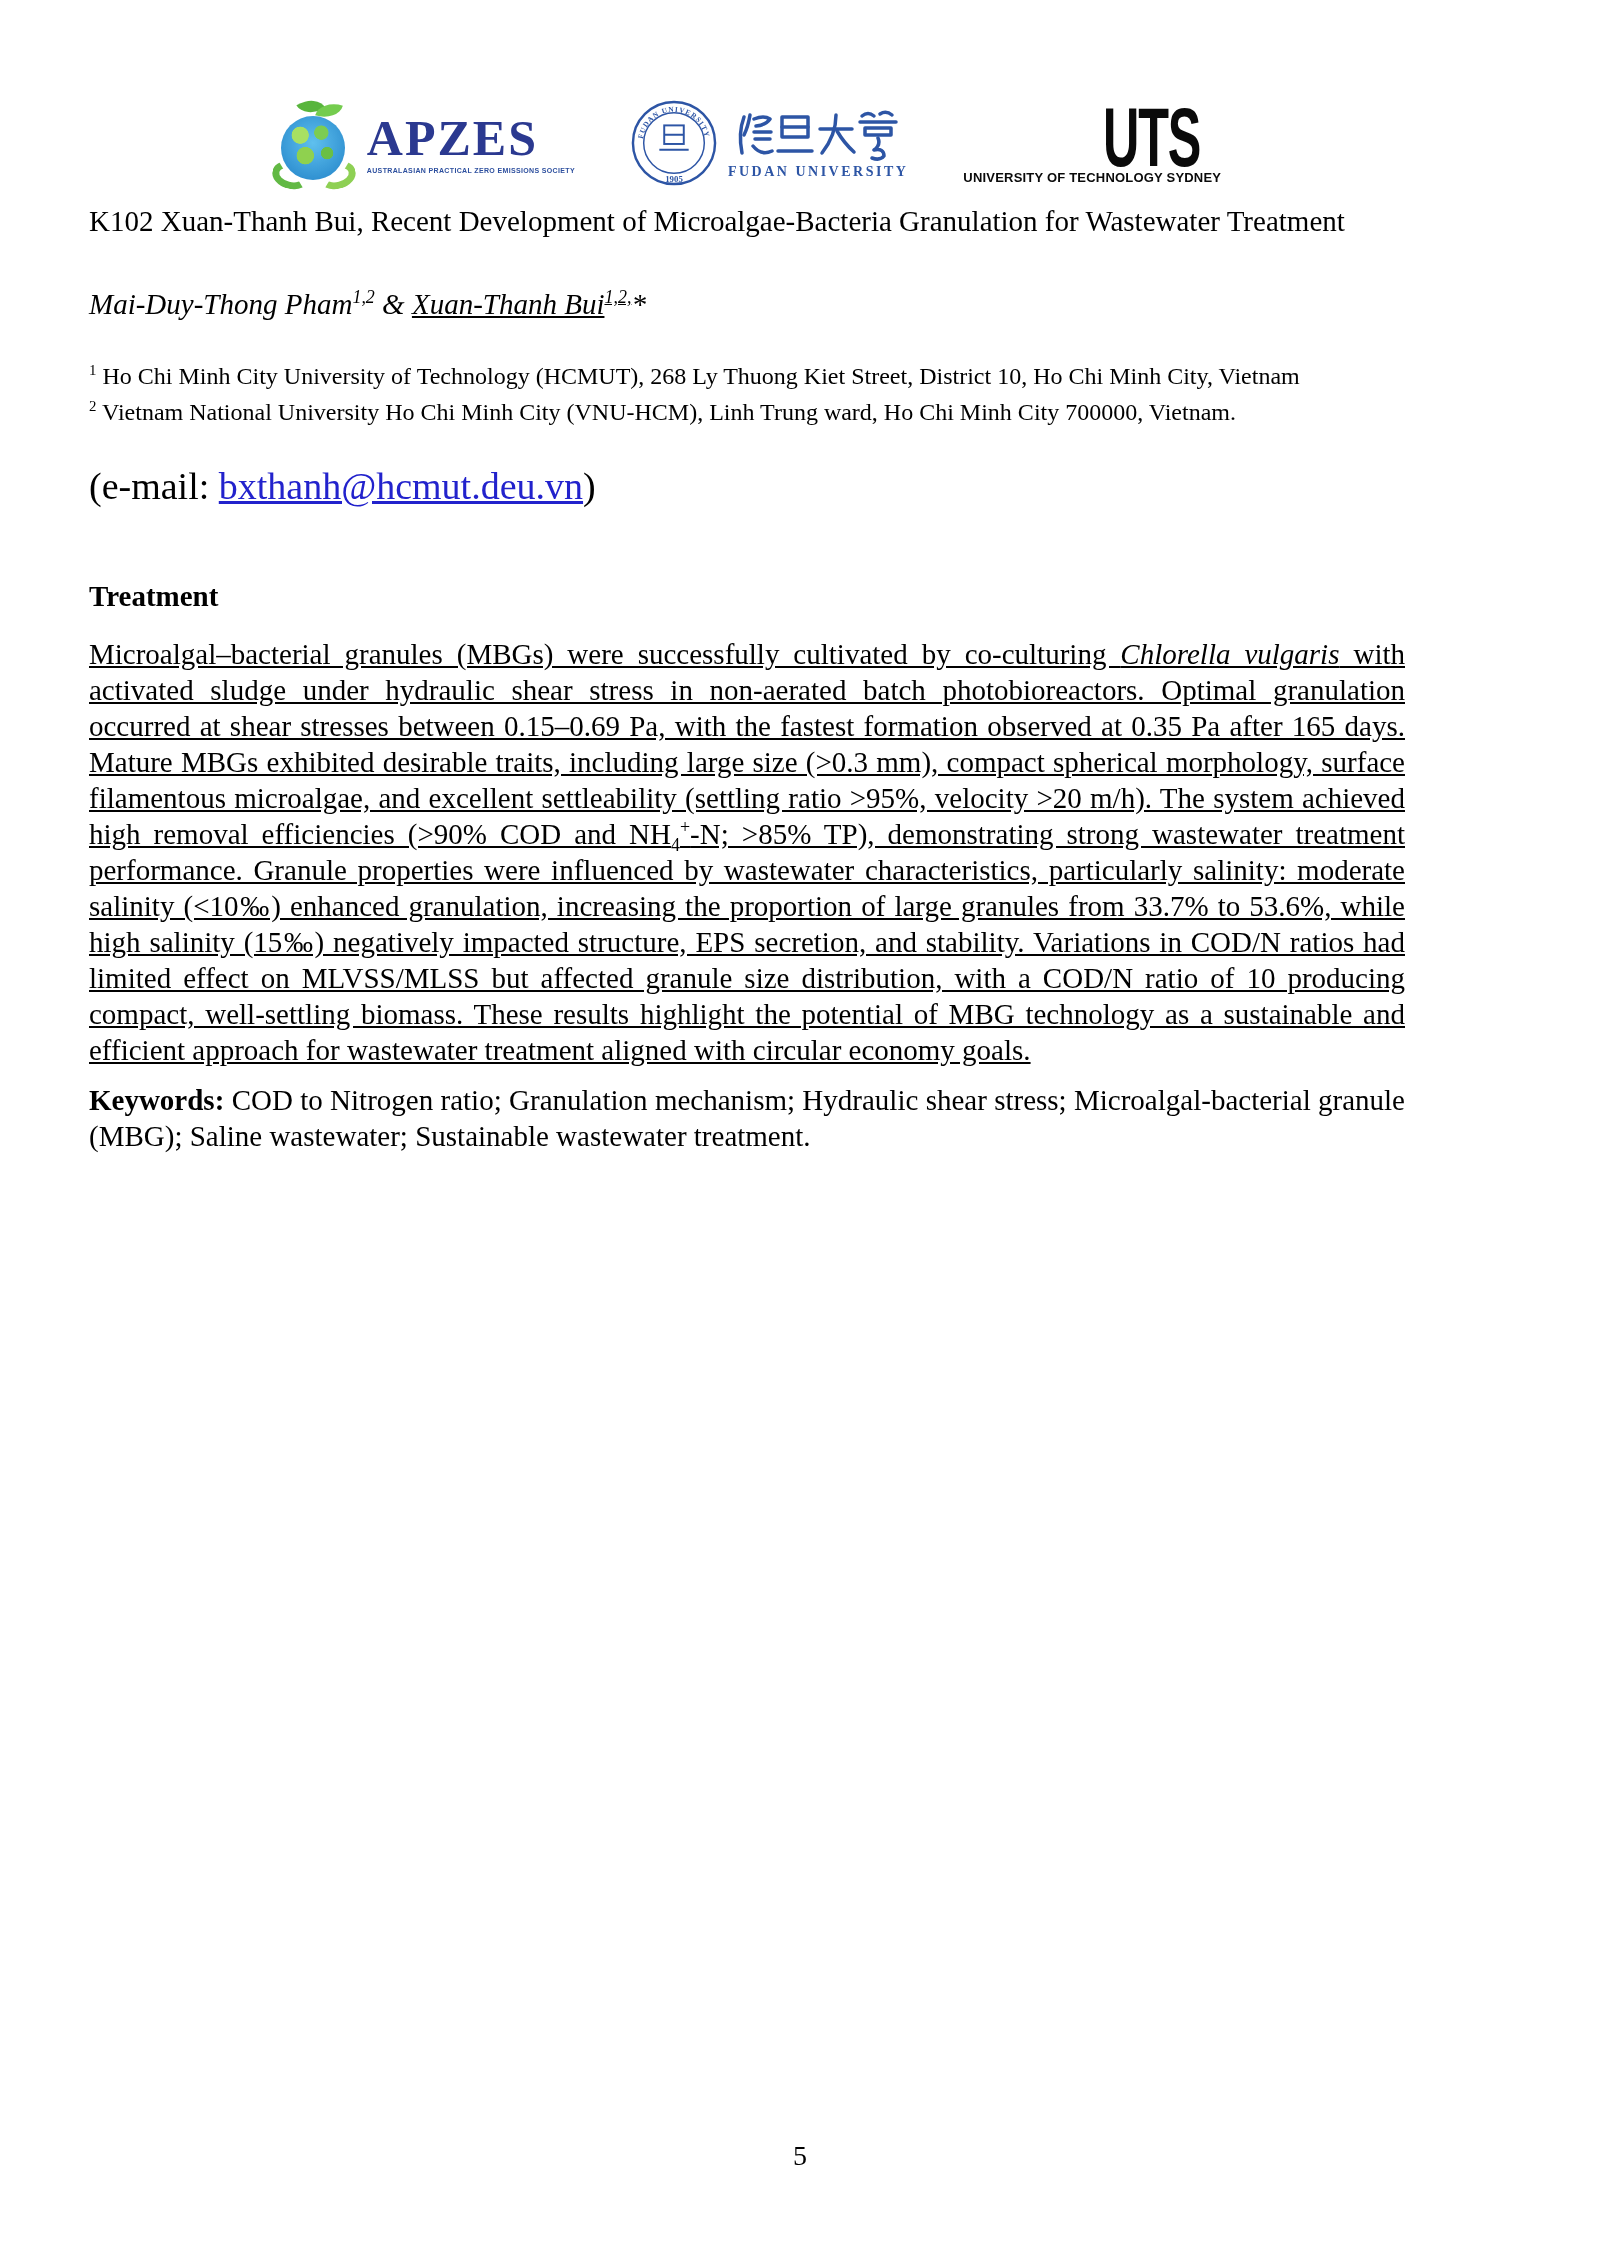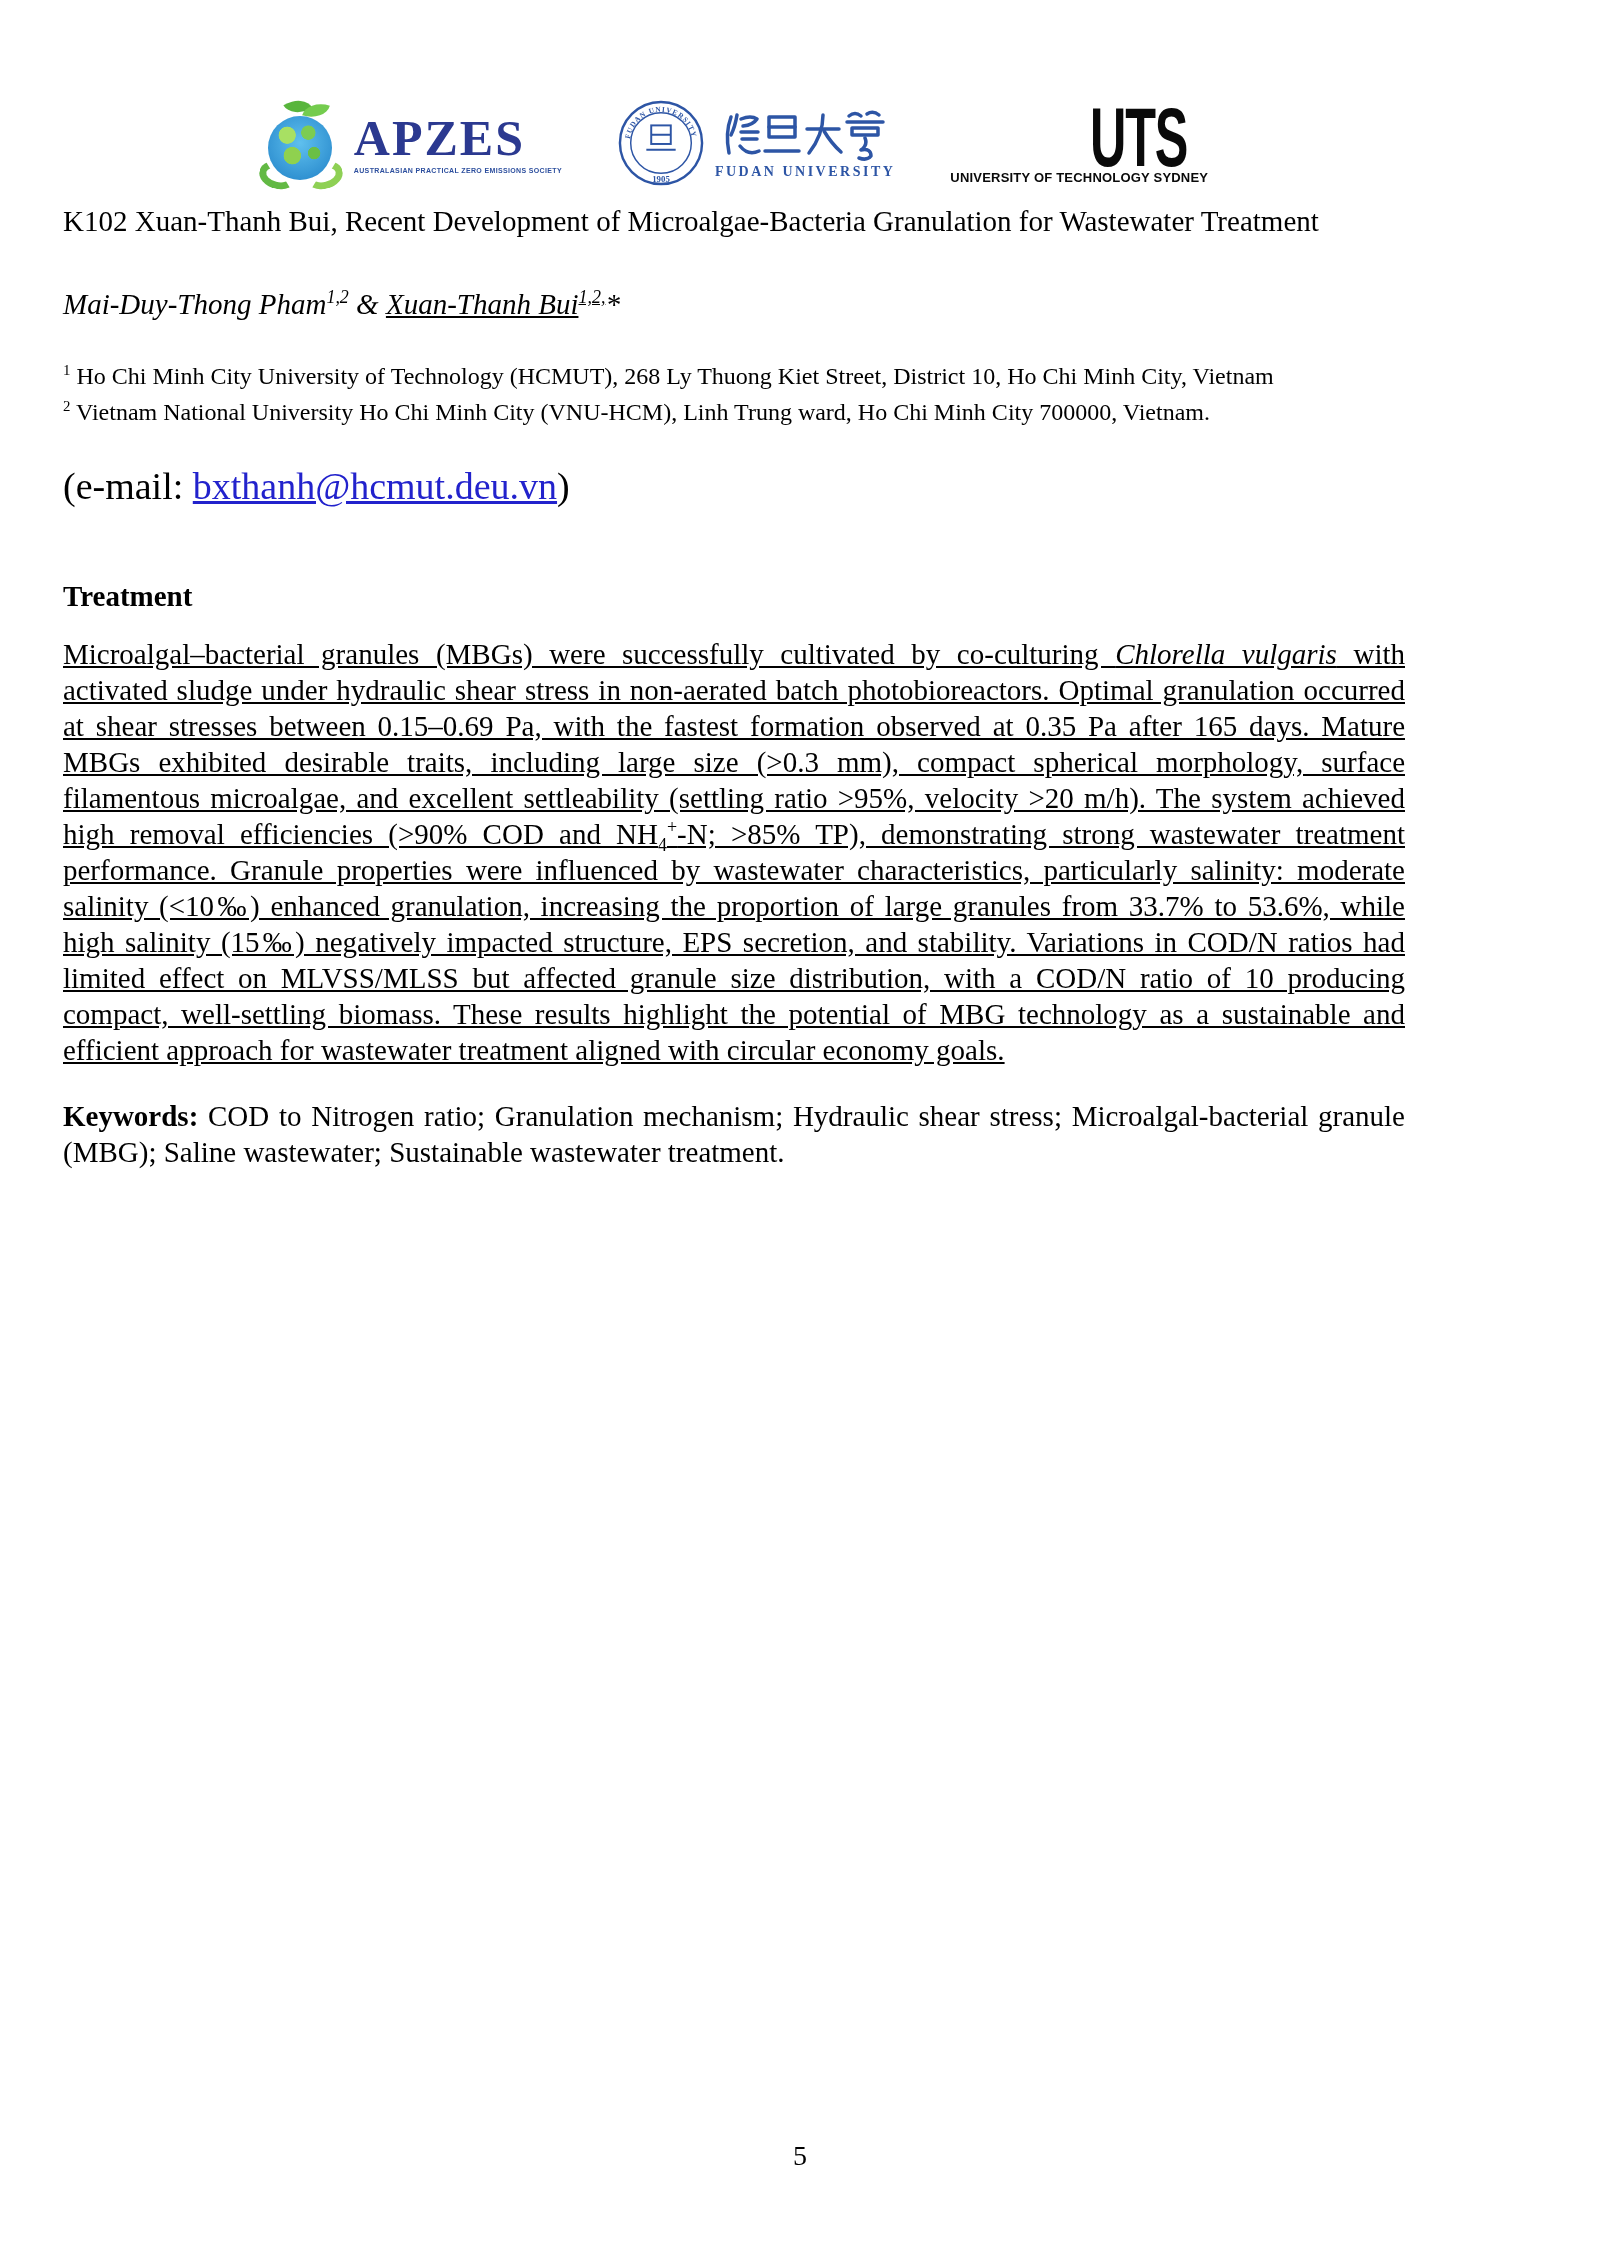--- a/index.html
+++ b/index.html
@@ -5,21 +5,21 @@
   * { margin:0; padding:0; box-sizing:border-box; }
   html,body { background:#ffffff; }
   .page {
     position:relative;
     width:1600px; height:2262px;
     background:#ffffff;
     color:var(--text_black,#000);
     font-family:"Liberation Serif","DejaVu Serif",serif;
     overflow:hidden;
   }
-  .content { padding:95px 195px 0 63px; }
+  .content { padding:95px 195px 0 89px; }
 
   
   .logo-row { display:flex; align-items:center; justify-content:center; gap:55px; height:96px; }
 
   
   .apzes { display:flex; align-items:center; gap:8px; }
   .apzes-globe { position:relative; width:86px; height:92px; }
   .globe-leaf { position:absolute; width:24px; height:17px; background:#58b53c; border-radius:0 100% 0 100%; }
   .leaf-1 { top:1px; left:26px; transform:rotate(-30deg); }
   .leaf-2 { top:5px; left:44px; transform:rotate(16deg) scaleX(-1); background:#74cc4e; }
@@ -55,21 +55,21 @@
     color:var(--uts_black,#0a0a0a); margin-top:5px; white-space:nowrap; }
 
   
   .title { margin-top:12px; font-size:29px; line-height:37px; font-weight:400; text-align:justify; }
   .authors { margin-top:46px; font-size:29px; line-height:36px; }
   .affiliations { margin-top:36px; }
   .affiliation { font-size:24px; line-height:36px; }
   .email-line { margin-top:38px; font-size:38px; line-height:36px; }
   .abstract-heading { margin-top:74px; font-size:29px; line-height:36px; font-weight:700; }
   .abstract { margin-top:22px; font-size:29px; line-height:36px; text-align:justify;text-decoration:underline; }
-  .keywords { margin-top:30px; font-size:29px; line-height:36px; text-align:justify; }
+  .keywords { margin-top:14px; font-size:29px; line-height:36px; text-align:justify; }
   .page-number { position:absolute; left:0; right:0; bottom:90px; text-align:center; font-size:28px; }
 
   
   .seg-i { font-style:italic; }
   .seg-b { font-weight:700; }
   .seg-u { text-decoration:underline;font-family:Liberation Serif, serif; }
   .seg-sup { vertical-align:super; font-size:0.62em; line-height:0; }
   .seg-sub { vertical-align:sub; font-size:0.62em; line-height:0; }
   .seg-link { color:var(--link_blue,#2222cc); text-decoration:underline; }
 </style>

